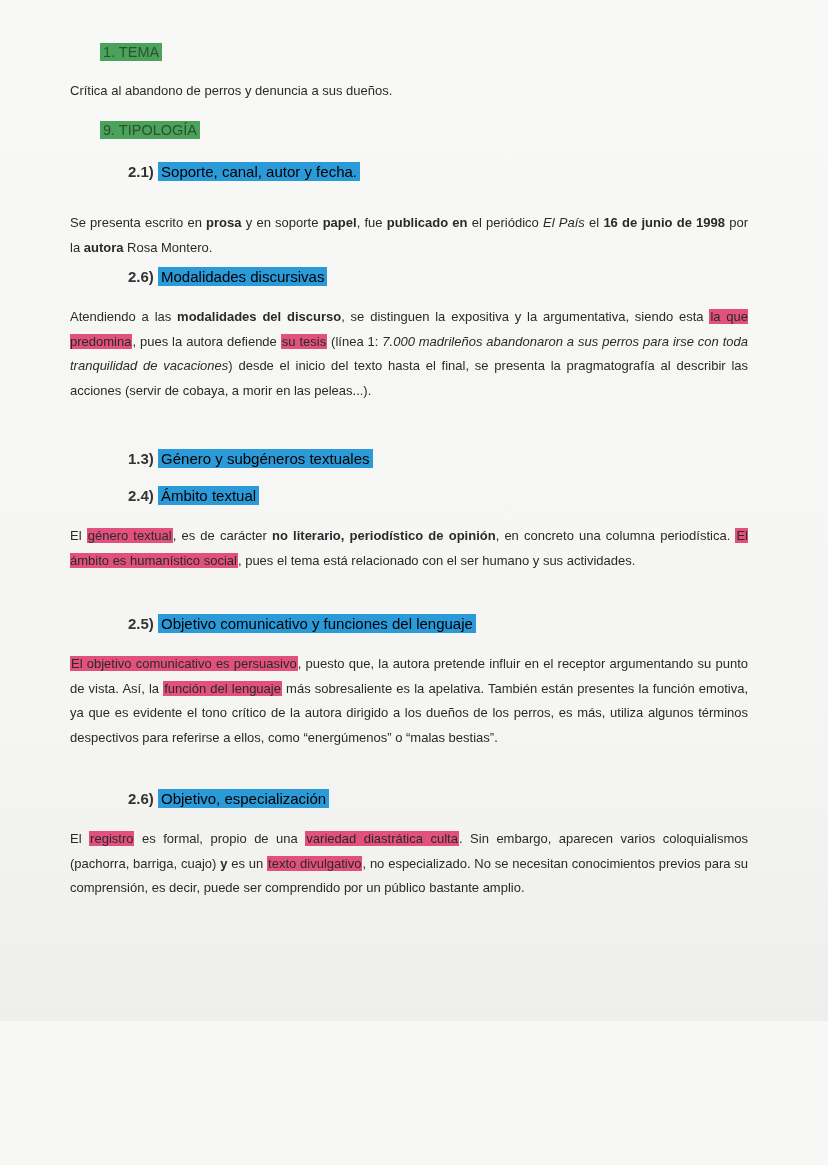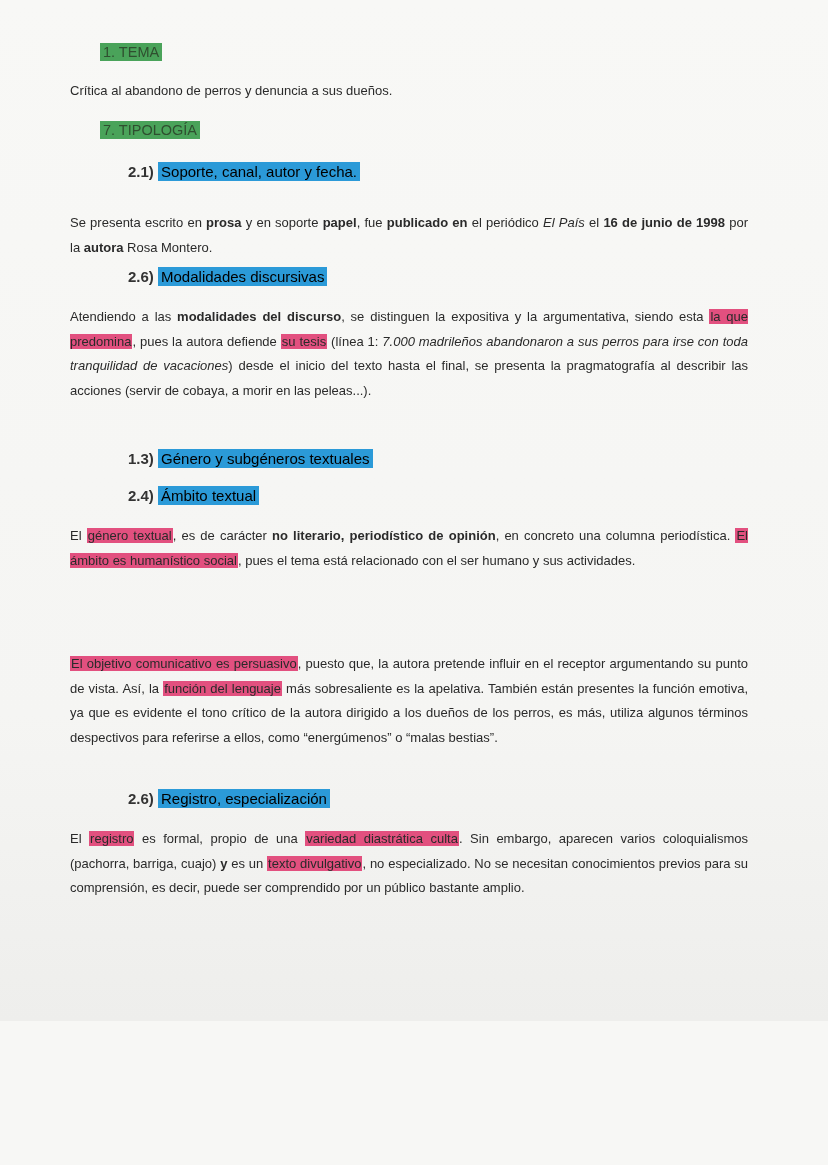--- a/index.html
+++ b/index.html
@@ -36,30 +36,31 @@
     i { font-style: italic; }
   </style>
 </head>
 <body>
 
 <div class="page">
 
   <div class="h1" style="top:44px;"><span>1.  TEMA</span></div>
   <div class="para" style="top:79px;">Crítica al abandono de perros y denuncia a sus dueños.</div>
 
-  <div class="h1" style="top:122px;"><span>7.  TIPOLOGÍA</span></div>
+  <div class="h1" style="top:122px;"><span>9.  TIPOLOGÍA</span></div>
 
   <div class="h2" style="top:163px;"><span class="num">2.1)</span> <span class="lbl">Soporte, canal, autor y fecha.</span></div>
   <div class="para" style="top:198px;margin-top:13px;"><span>Se presenta escrito en </span><b>prosa</b><span> y en soporte </span><b>papel</b><span>, fue </span><b>publicado en</b><span> el periódico </span><i>El País</i><span> el </span><b>16 de junio de 1998</b><span> por la </span><b>autora</b><span> Rosa Montero.</span></div>
 
   <div class="h2" style="top:268px;"><span class="num">2.6)</span> <span class="lbl">Modalidades discursivas</span></div>
   <div class="para" style="top:305px;"><span>Atendiendo a las </span><b>modalidades del discurso</b><span>, se distinguen la expositiva y la argumentativa, siendo esta </span><span class="hl">la que predomina</span><span>, pues la autora defiende </span><span class="hl">su tesis</span><span> (línea 1: </span><i>7.000 madrileños abandonaron a sus perros para irse con toda tranquilidad de vacaciones</i><span>) desde el inicio del texto hasta el final, se presenta la pragmatografía al describir las acciones (servir de cobaya, a morir en las peleas...).</span></div>
 
   <div class="h2" style="top:450px;"><span class="num">1.3)</span> <span class="lbl">Género y subgéneros textuales</span></div>
   <div class="h2" style="top:487px;"><span class="num">2.4)</span> <span class="lbl">Ámbito textual</span></div>
   <div class="para" style="top:524px;"><span>El </span><span class="hl">género textual</span><span>, es de carácter </span><b>no literario, periodístico de opinión</b><span>, en concreto una columna periodística. </span><span class="hl">El ámbito es humanístico social</span><span>, pues el tema está relacionado con el ser humano y sus actividades.</span></div>
 
+  <div class="h2" style="top:615px;"><span class="num">2.5)</span> <span class="lbl">Objetivo comunicativo y funciones del lenguaje</span></div>
   <div class="para" style="top:652px;"><span class="hl">El objetivo comunicativo es persuasivo</span><span>, puesto que, la autora pretende influir en el receptor argumentando su punto de vista. Así, la </span><span class="hl">función del lenguaje</span><span> más sobresaliente es la apelativa. También están presentes la función emotiva, ya que es evidente el tono crítico de la autora dirigido a los dueños de los perros, es más, utiliza algunos términos despectivos para referirse a ellos, como “energúmenos” o “malas bestias”.</span></div>
 
-  <div class="h2" style="top:790px;"><span class="num">2.6)</span> <span class="lbl">Registro, especialización</span></div>
+  <div class="h2" style="top:790px;"><span class="num">2.6)</span> <span class="lbl">Objetivo, especialización</span></div>
   <div class="para" style="top:827px;"><span>El </span><span class="hl">registro</span><span> es formal, propio de una </span><span class="hl">variedad diastrática culta</span><span>. Sin embargo, aparecen varios coloquialismos (pachorra, barriga, cuajo) </span><b>y</b><span> es un </span><span class="hl">texto divulgativo</span><span>, no especializado. No se necesitan conocimientos previos para su comprensión, es decir, puede ser comprendido por un público bastante amplio.</span></div>
 
 </div>
 
 </body></html>

